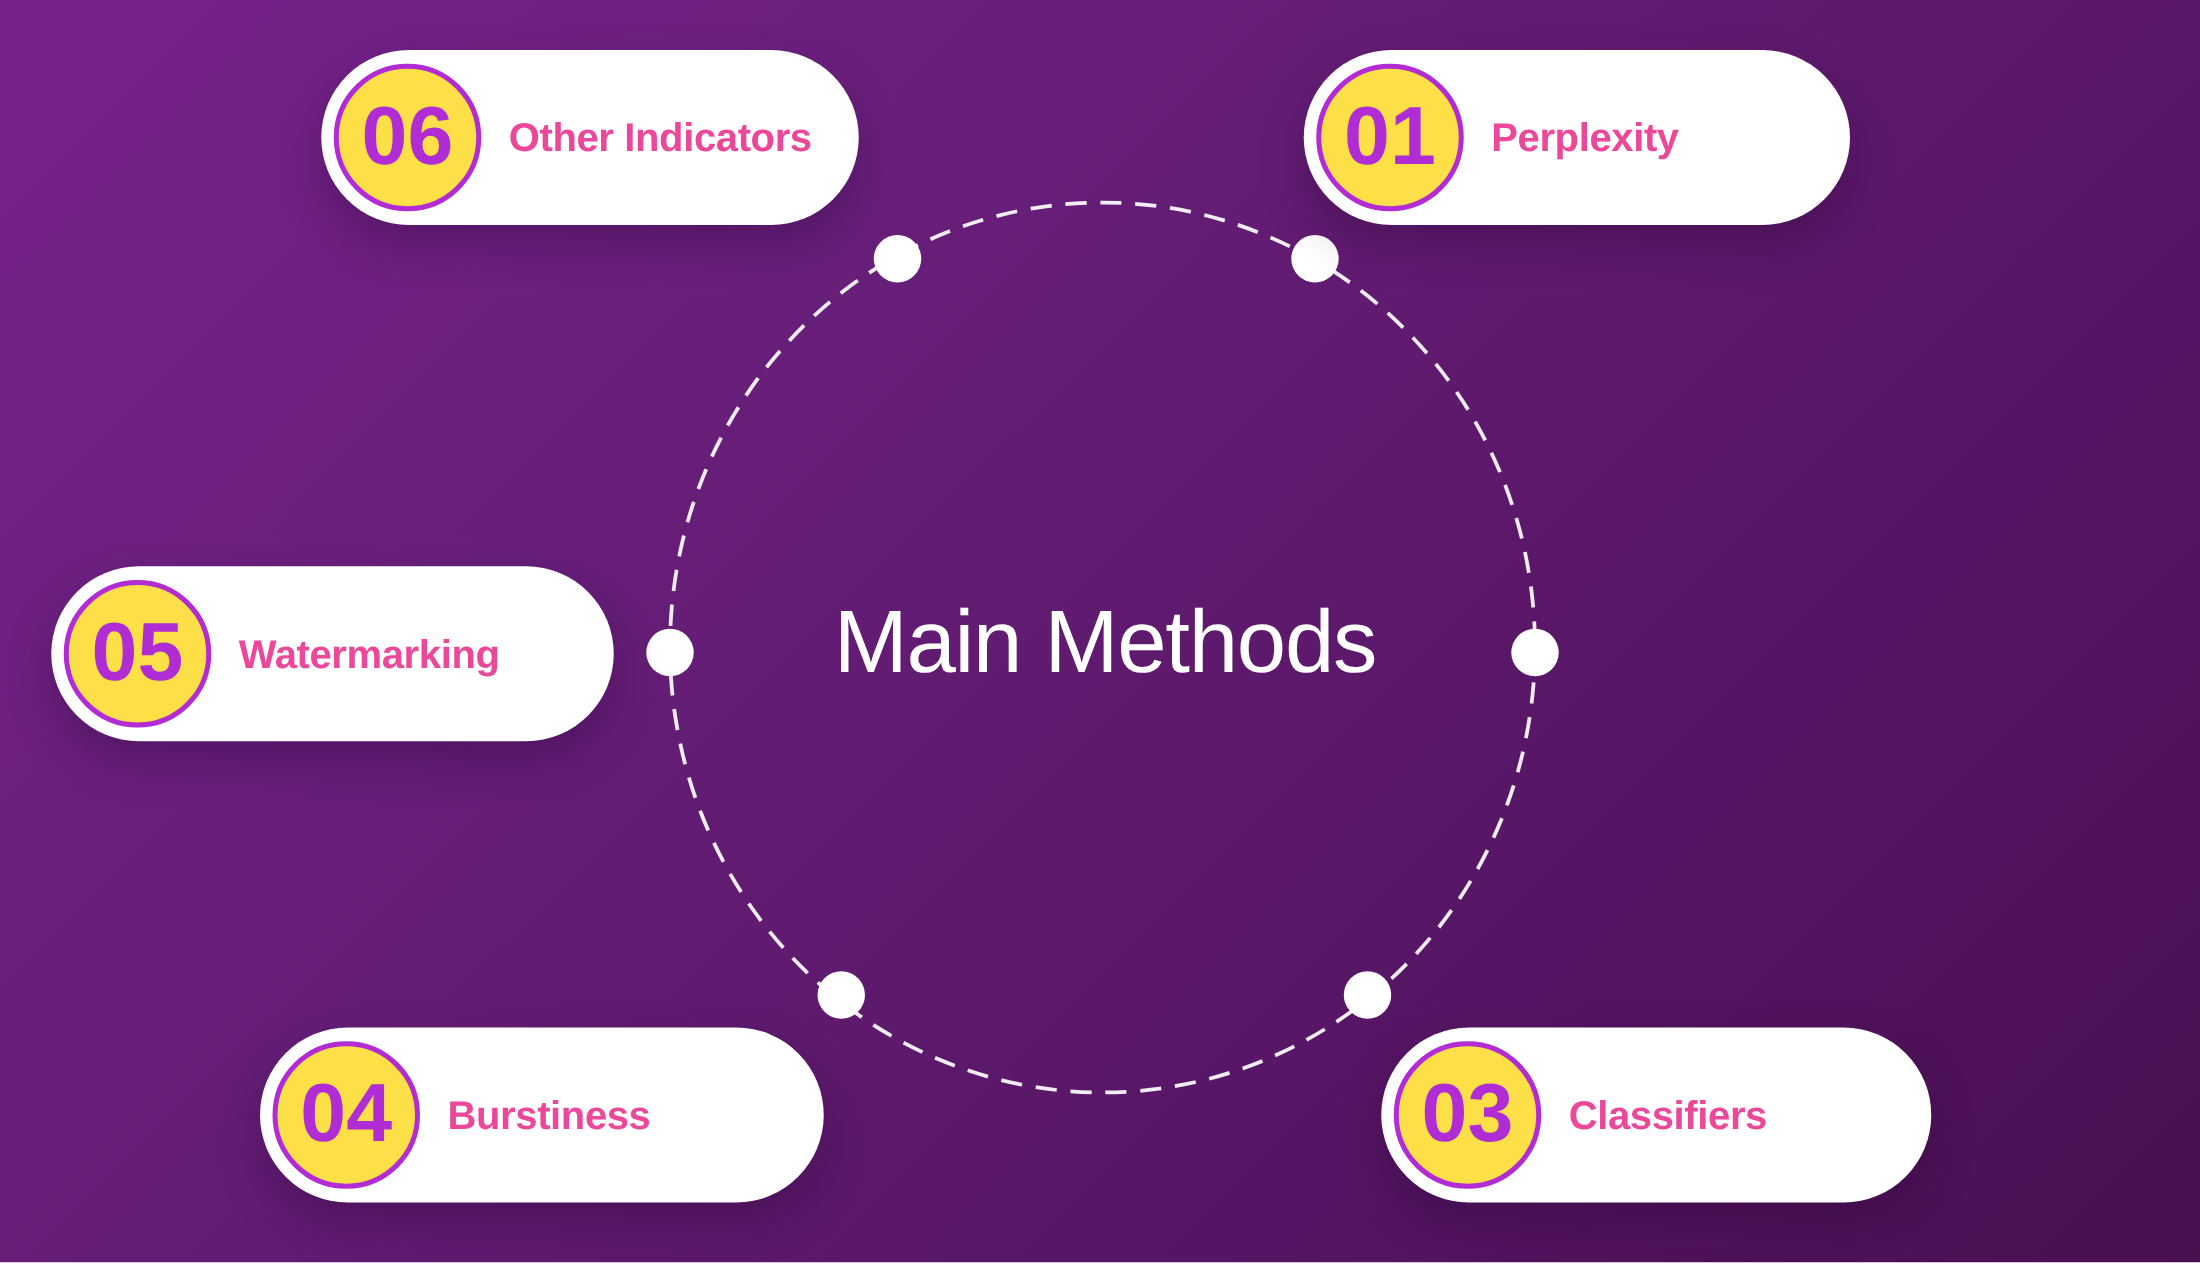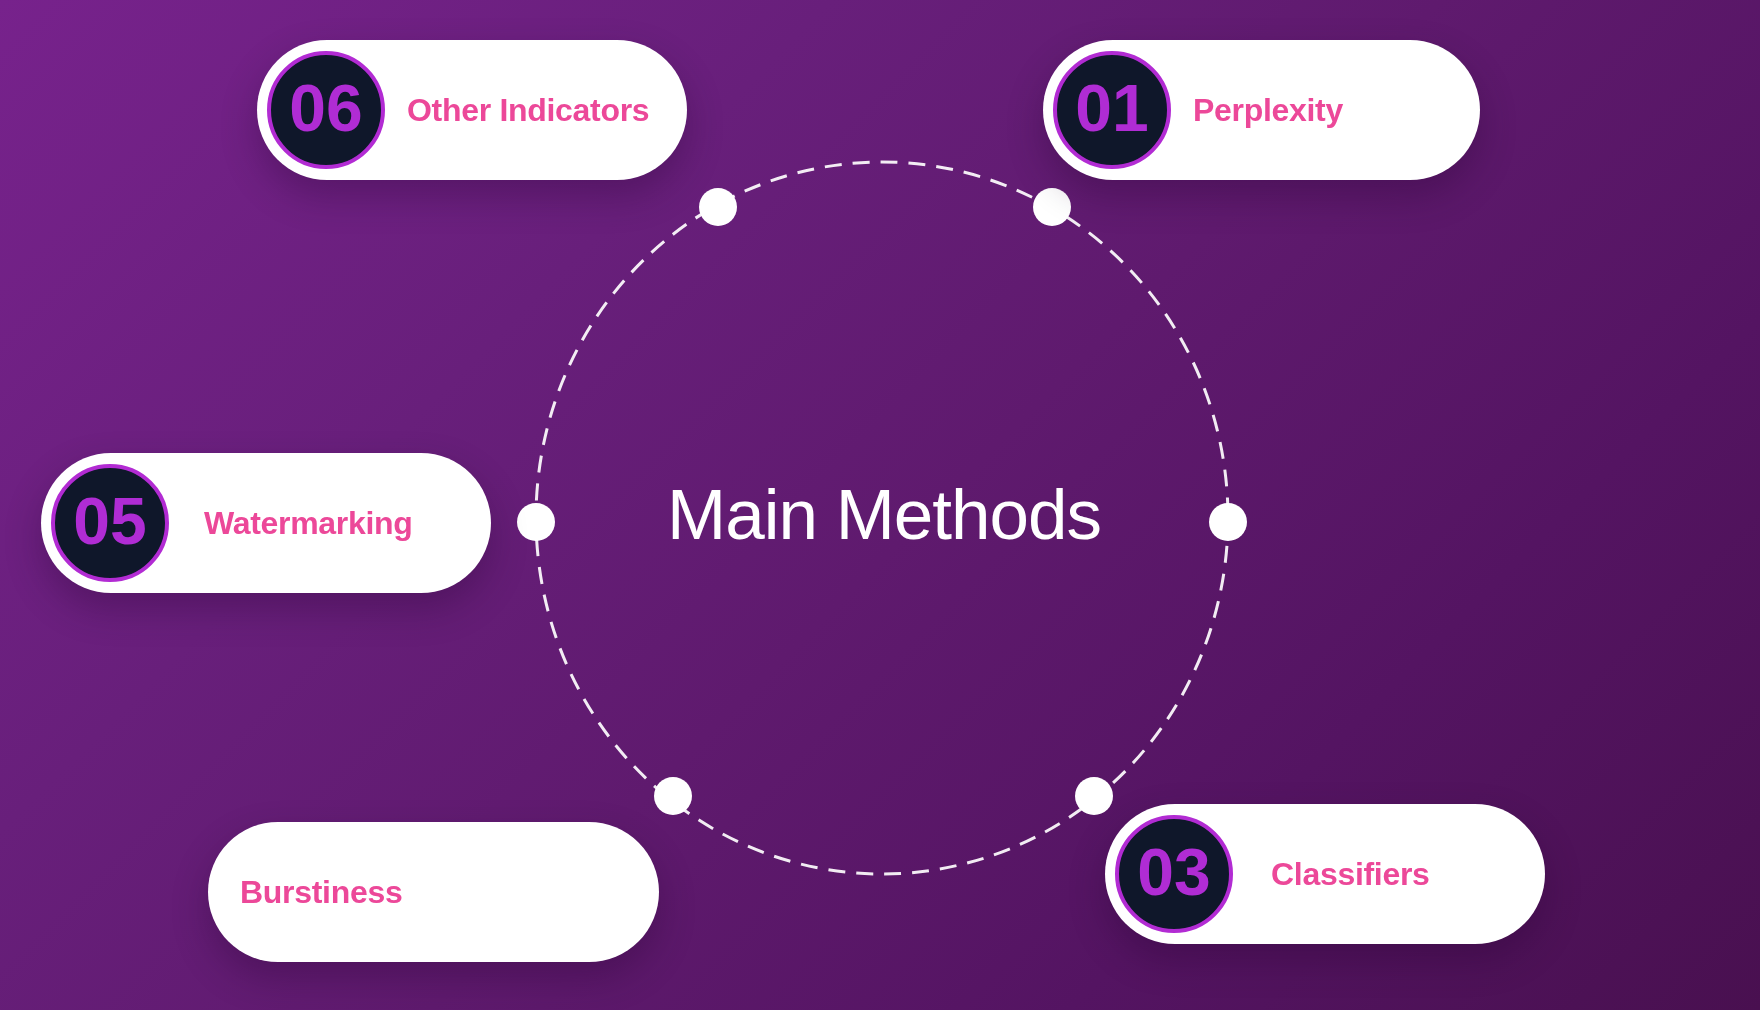--- a/index.html
+++ b/index.html
@@ -41,21 +41,21 @@
     padding-left: 10px;
     box-sizing: border-box;
     box-shadow: 0 16px 36px rgba(36, 4, 48, 0.30);
   }
   .badge {
     flex: 0 0 auto;
     width: 110px;
     height: 110px;
     border: 4px solid #b22bd3;
     border-radius: 50%;
-    background: #0f172a;
+    background: #fde047;
     display: flex;
     align-items: center;
     justify-content: center;
   }
   .badge .num {
     font-size: 66px;
     font-weight: bold;
     line-height: 1;
     color: #b02cd4;
     transform: translateY(-2px);
@@ -64,23 +64,23 @@
     margin-left: 22px;
     font-size: 32px;
     font-weight: bold;
     letter-spacing: -0.3px;
     color: #ec4899;
     white-space: nowrap;
   }
   
   .p-01 { left: 1043px; top: 40px;  width: 437px; }
   .p-02 { left: 1286px; top: 452px; width: 436px; }
-  .p-03 { left: 1105px; top: 804px; width: 440px; gap: 16px; }
+  .p-03 { left: 1105px; top: 822px; width: 440px; }
   .p-04 { left: 208px;  top: 822px; width: 451px; }
-  .p-05 { left: 41px;   top: 453px; width: 450px; gap: 13px; }
+  .p-05 { left: 41px;   top: 453px; width: 450px; }
   .p-06 { left: 257px;  top: 40px;  width: 430px; }
 </style>
 </head>
 <body>
 
 <div class="canvas">
 
   <svg class="ring-svg" width="1760" height="1010" viewBox="0 0 1760 1010">
     <ellipse cx="882" cy="518" rx="346" ry="356" fill="none" stroke="rgba(255,255,255,0.92)" stroke-width="3" stroke-dasharray="17 11"></ellipse>
     <circle cx="718" cy="207" r="19" fill="#ffffff"></circle>
@@ -102,20 +102,23 @@
 
 
   <div class="pill p-03">
     <div class="badge">
       <span class="num">03</span>
     </div>
     <span class="label">Classifiers</span>
   </div>
 
   <div class="pill p-04">
+    <div class="badge">
+      <span class="num">04</span>
+    </div>
     <span class="label">Burstiness</span>
   </div>
 
   <div class="pill p-05">
     <div class="badge">
       <span class="num">05</span>
     </div>
     <span class="label">Watermarking</span>
   </div>
 

